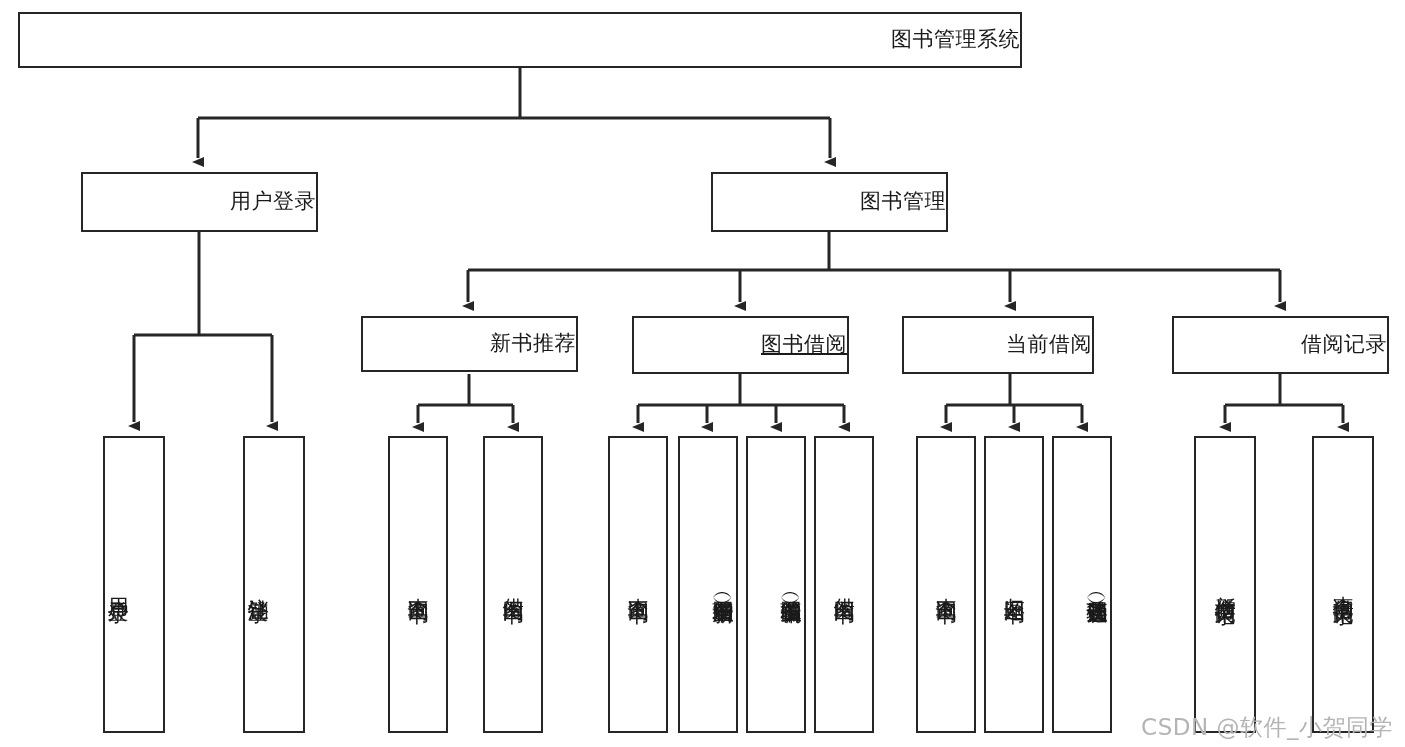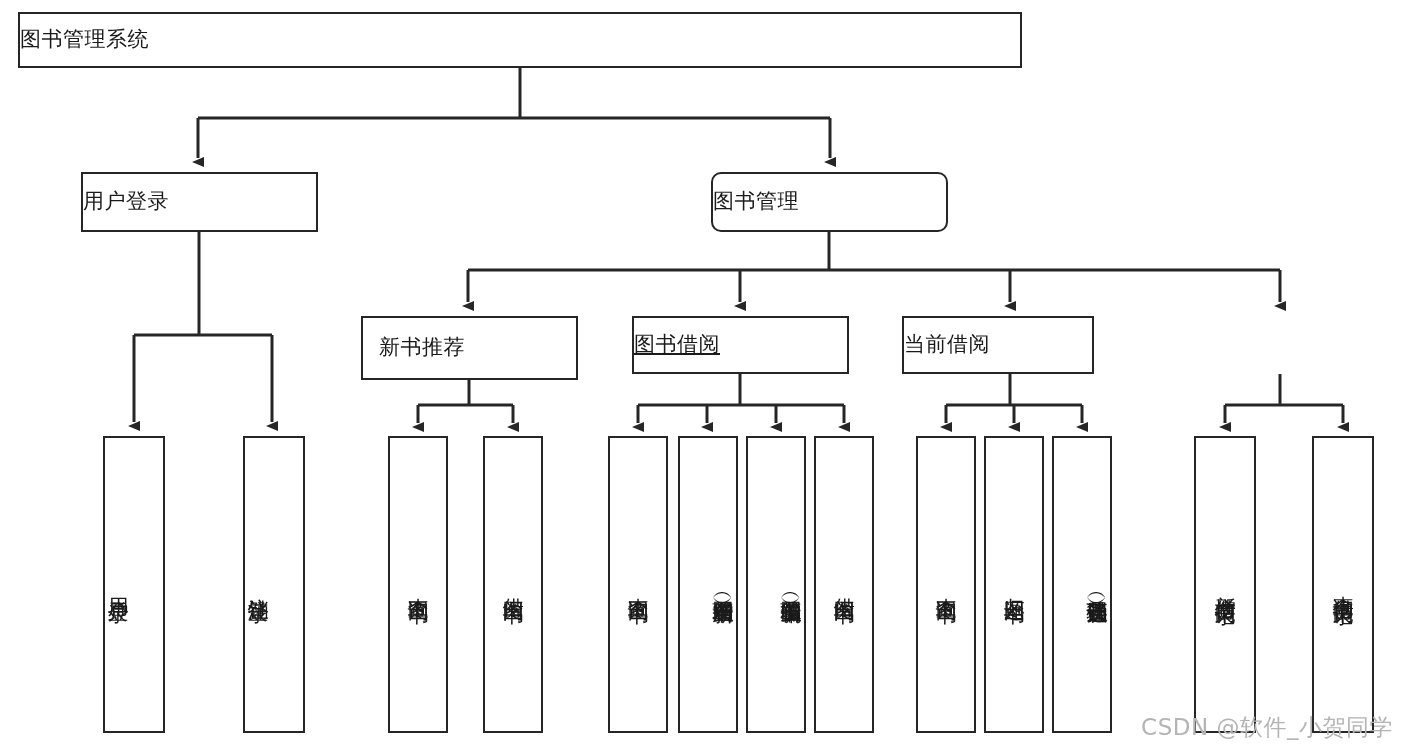--- a/index.html
+++ b/index.html
@@ -26,21 +26,21 @@
     height: 747px;
     pointer-events: none;
   }
   .node {
     position: absolute;
     box-sizing: border-box;
     border: 2px solid #262626;
     background: #ffffff;
     display: flex;
     align-items: center;
-    justify-content: flex-start;
+    justify-content: flex-end;
     color: #1a1a1a;
   }
   .node.horiz {
     font-size: 21px;
     letter-spacing: 0.5px;
     line-height: 1.1;
   }
   .node.vert {
     writing-mode: vertical-rl;
     text-orientation: upright;
@@ -126,32 +126,35 @@
     </g>
   </svg>
 
   <div class="node horiz" style="left: 18px; top: 12px; width: 1004px; height: 56px;">
     <span>图书管理系统</span>
   </div>
 
   <div class="node horiz" style="left: 81px; top: 172px; width: 237px; height: 60px;">
     <span>用户登录</span>
   </div>
-  <div class="node horiz" style="left: 711px; top: 172px; width: 237px; height: 60px; border-radius: 10px;">
+  <div class="node horiz" style="left: 711px; top: 172px; width: 237px; height: 60px;">
     <span>图书管理</span>
   </div>
 
-  <div class="node horiz" style="left: 361px; top: 316px; width: 217px; height: 64px; padding-left: 16px;">
+  <div class="node horiz" style="left: 361px; top: 316px; width: 217px; height: 56px; padding-left: 16px;">
     <span>新书推荐</span>
   </div>
   <div class="node horiz" style="left: 632px; top: 316px; width: 217px; height: 58px; text-decoration: underline;">
     <span>图书借阅</span>
   </div>
   <div class="node horiz" style="left: 902px; top: 316px; width: 192px; height: 58px;">
     <span>当前借阅</span>
+  </div>
+  <div class="node horiz" style="left: 1172px; top: 316px; width: 217px; height: 58px;">
+    <span>借阅记录</span>
   </div>
 
   <div class="node vert" style="left: 103px; top: 436px; width: 62px; height: 297px; justify-content: center; align-items: flex-end;">
     <span class="vtext">用户登录</span>
   </div>
   <div class="node vert" style="left: 243px; top: 436px; width: 62px; height: 297px; justify-content: center; align-items: flex-end;">
     <span class="vtext">注销登录</span>
   </div>
   <div class="node vert" style="left: 388px; top: 436px; width: 60px; height: 297px; justify-content: center; align-items: center;">
     <span class="vtext">查询图书</span>

